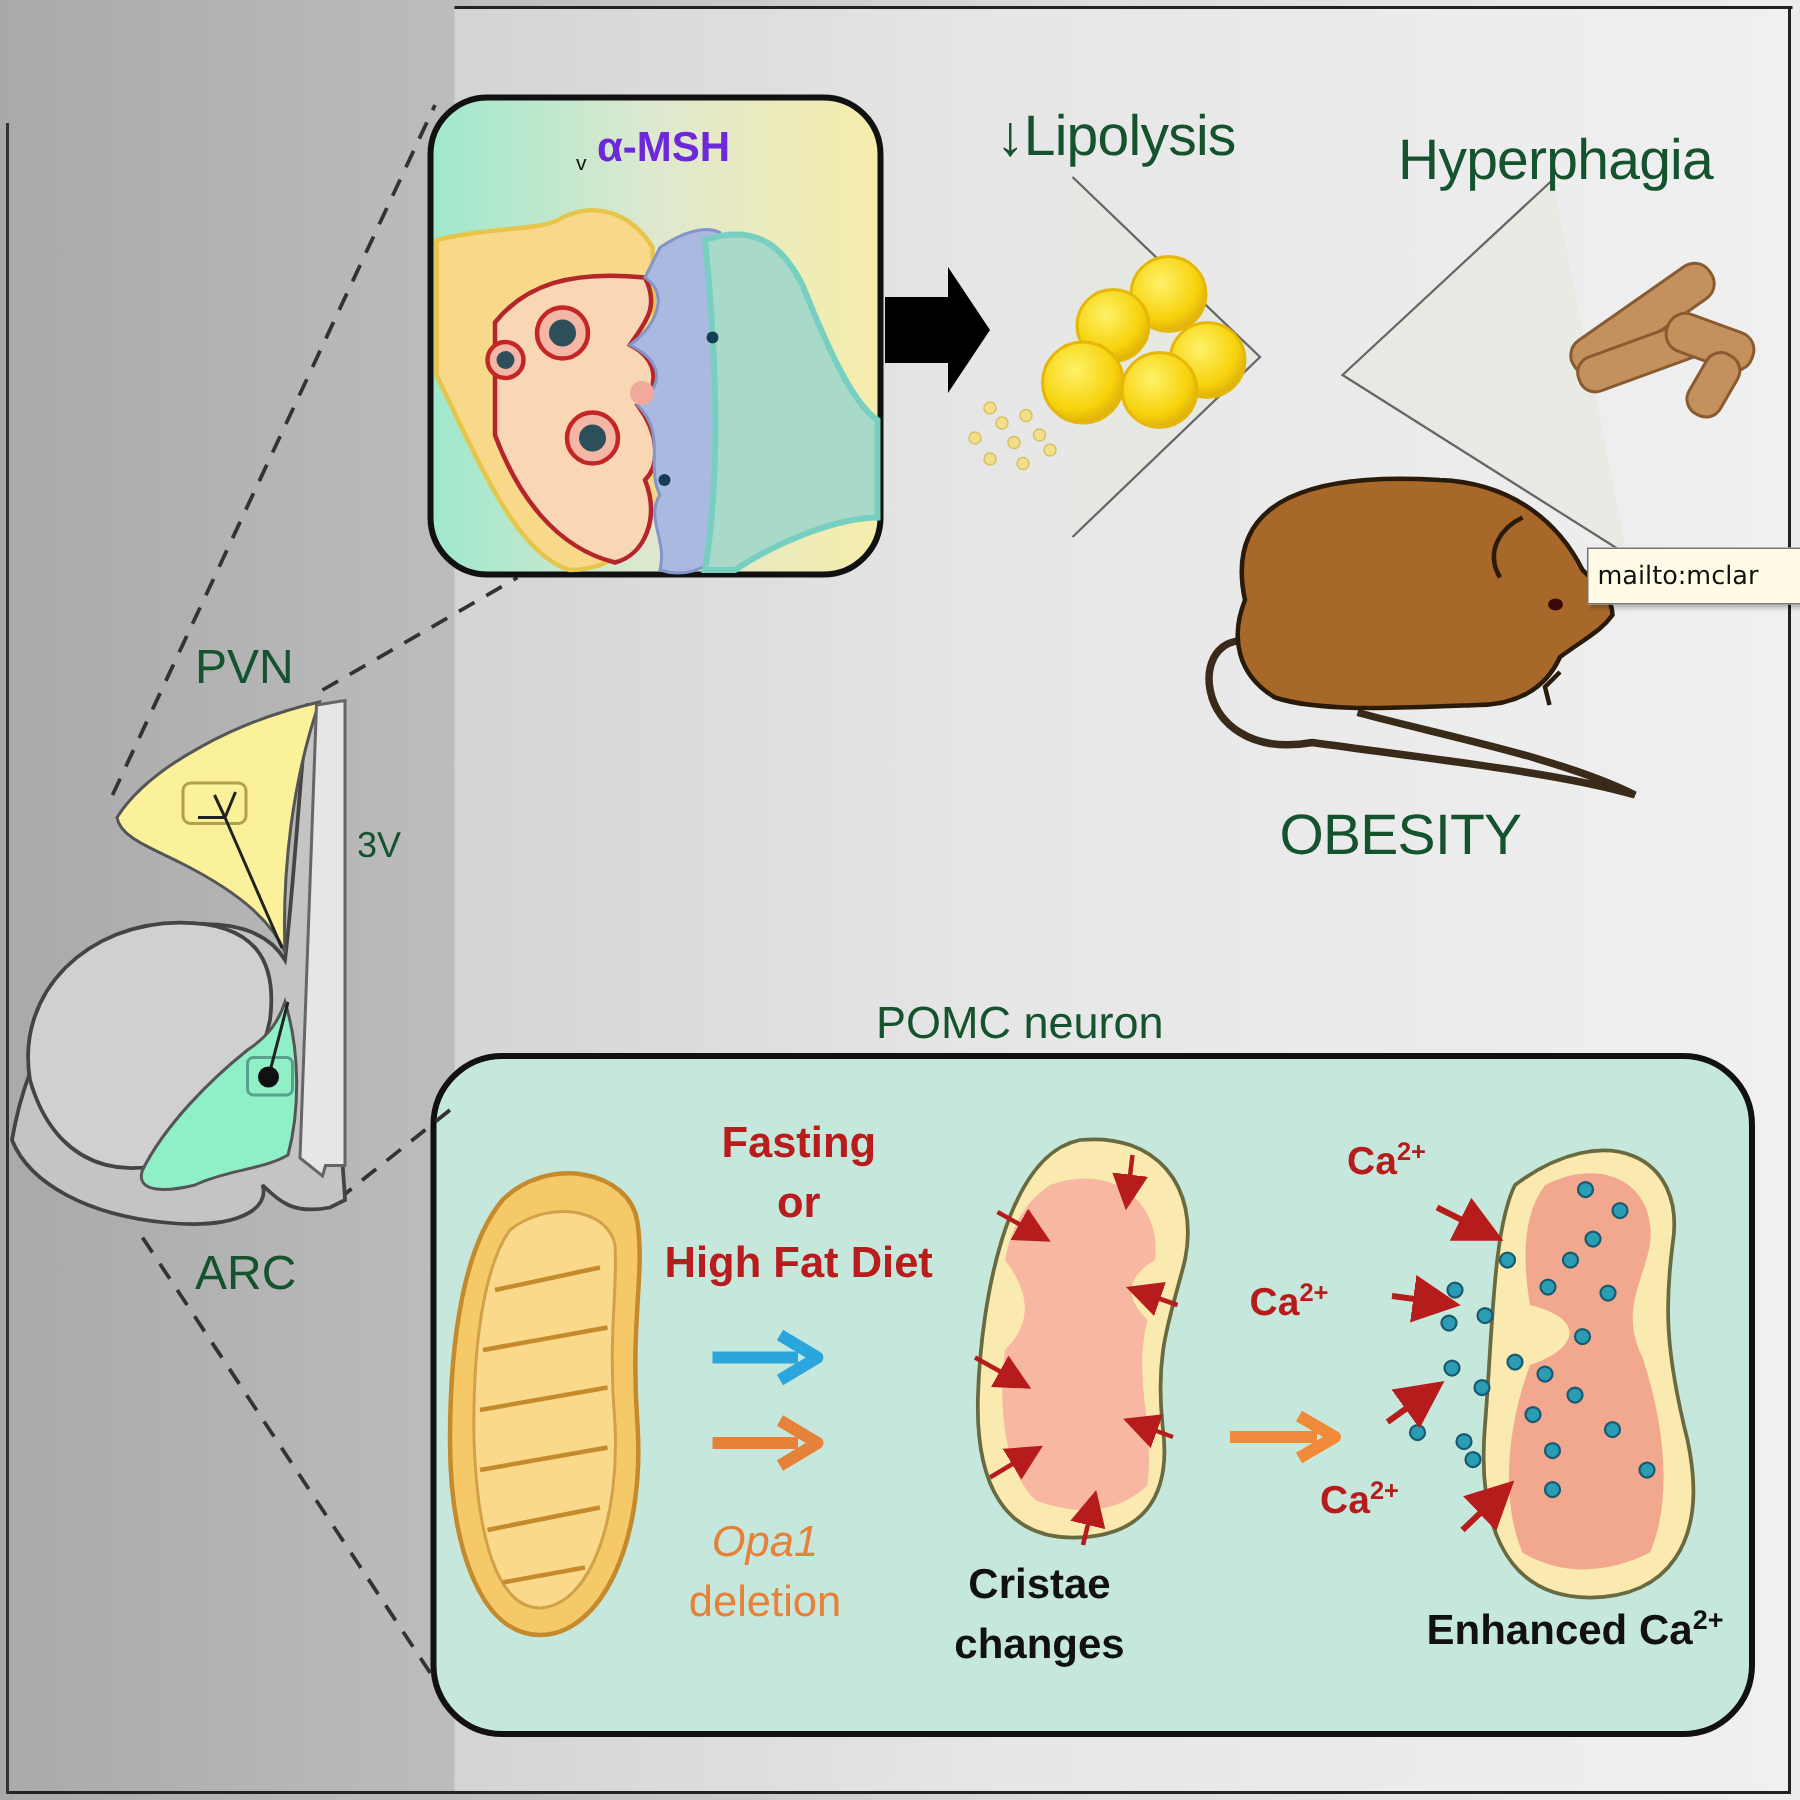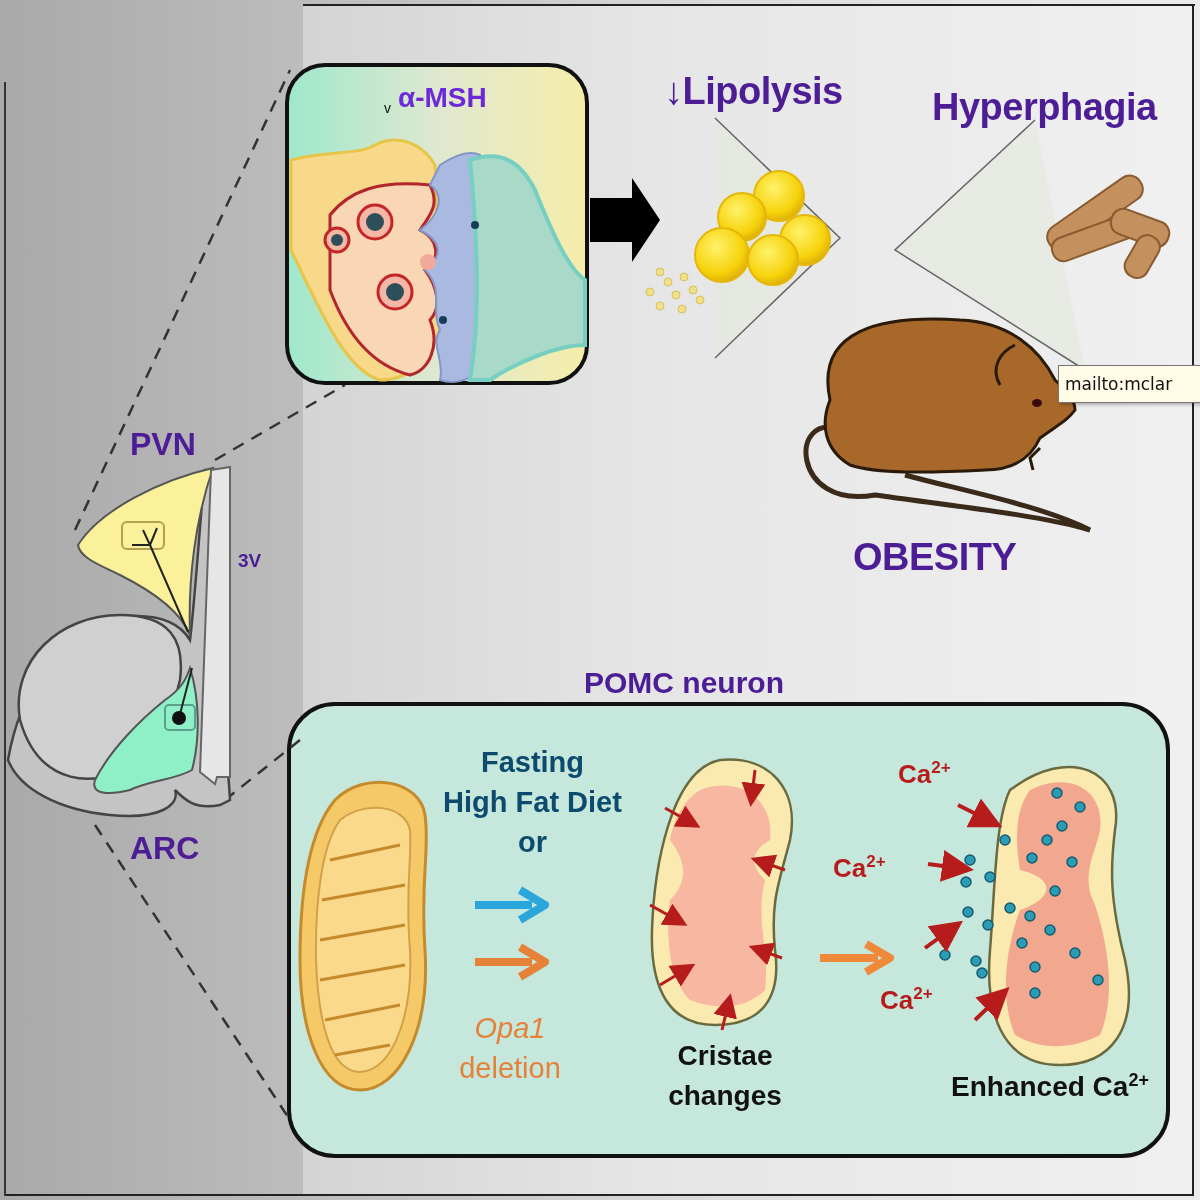--- a/index.html
+++ b/index.html
@@ -9,30 +9,30 @@
     font-family: "Liberation Sans", sans-serif;
   }
   .frame-top { position: absolute; left: 303px; top: 4px; width: 892px; height: 2px; background: #222; }
   .frame-right { position: absolute; left: 1192px; top: 4px; width: 2px; height: 1192px; background: #222; }
   .frame-bottom { position: absolute; left: 4px; top: 1194px; width: 1190px; height: 2px; background: #222; }
   .frame-left { position: absolute; left: 4px; top: 82px; width: 2px; height: 1114px; background: #333; }
   .right-panel-bg { position: absolute; left: 303px; top: 6px; width: 889px; height: 1188px;
     background: linear-gradient(90deg, #d4d4d4 0%, #e6e6e6 40%, #f0f0f0 100%); }
 
   svg.diagram { position: absolute; left: 0; top: 0; }
-  .lbl { position: absolute; font-weight: bold; color: #4c1d95; white-space: nowrap; }
+  .lbl { position: absolute; font-weight: normal; color: #14532d; white-space: nowrap; }
   .lbl-heading { font-size: 38px; letter-spacing: -0.5px; }
   .lbl-region { font-size: 32px; }
-  .lbl-small { font-size: 19px; }
+  .lbl-small { font-size: 24px; }
   .msh-label { position: absolute; left: 380px; top: 84px; font-size: 28px; font-weight: bold; color: #6d28d9; }
   .msh-caret { position: absolute; left: 384px; top: 100px; font-size: 14px; color: #111; }
 
   .pomc-box { position: absolute; left: 287px; top: 702px; width: 883px; height: 456px;
     border: 4px solid #111; border-radius: 48px; background: #c6e8dc; box-sizing: border-box; }
-  .fasting { color: #0c4a6e; font-size: 29px; font-weight: bold; text-align: center; line-height: 40px; }
+  .fasting { color: #b91c1c; font-size: 29px; font-weight: bold; text-align: center; line-height: 40px; }
   .opa { color: #e6813a; font-size: 29px; font-weight: normal; text-align: center; line-height: 40px; }
   .black-caption { color: #111; font-size: 28px; font-weight: bold; text-align: center; line-height: 40px; }
   .ca { color: #b71c1c; font-size: 26px; font-weight: bold; }
   .ca sup { font-size: 17px; }
 
   .tooltip { position: absolute; left: 1058px; top: 365px; height: 36px; padding: 0 6px;
     background: #fffbe6; border: 1px solid #777; box-shadow: 2px 2px 3px rgba(0,0,0,0.25);
     font-family: "DejaVu Sans", sans-serif; font-size: 17px; line-height: 36px; color: #111; white-space: nowrap; overflow: hidden; width: 136px; }
 </style>
 </head>
@@ -242,30 +242,30 @@
 <div class="lbl lbl-heading" style="left:853px;top:536px;">OBESITY</div>
 
 <div class="lbl lbl-region" style="left:130px;top:426px;">PVN</div>
 <div class="lbl lbl-small" style="left:238px;top:550px;">3V</div>
 <div class="lbl lbl-region" style="left:130px;top:830px;">ARC</div>
 
 <div class="lbl" style="left:584px;top:666px;font-size:30px;">POMC neuron</div>
 
 <div style="position:absolute;left:425px;top:742px;width:215px;" class="fasting">
   <div>Fasting</div>
+  <div>or</div>
   <div>High Fat Diet</div>
-  <div>or</div>
 </div>
 
 <div style="position:absolute;left:440px;top:1008px;width:140px;" class="opa">
   <div style="font-style:italic;">Opa1</div>
   <div>deletion</div>
 </div>
 
-<div style="position:absolute;left:640px;top:1036px;width:170px;" class="black-caption">
+<div style="position:absolute;left:608px;top:1036px;width:170px;" class="black-caption">
   <div>Cristae</div>
   <div>changes</div>
 </div>
 
 <div class="lbl ca" style="left:898px;top:758px;"><span>Ca</span><sup>2+</sup></div>
 <div class="lbl ca" style="left:833px;top:852px;"><span>Ca</span><sup>2+</sup></div>
 <div class="lbl ca" style="left:880px;top:984px;"><span>Ca</span><sup>2+</sup></div>
 
 <div style="position:absolute;left:925px;top:1060px;width:250px;" class="black-caption">
   <div><span>Enhanced Ca</span><sup style="font-size:18px;">2+</sup></div>

